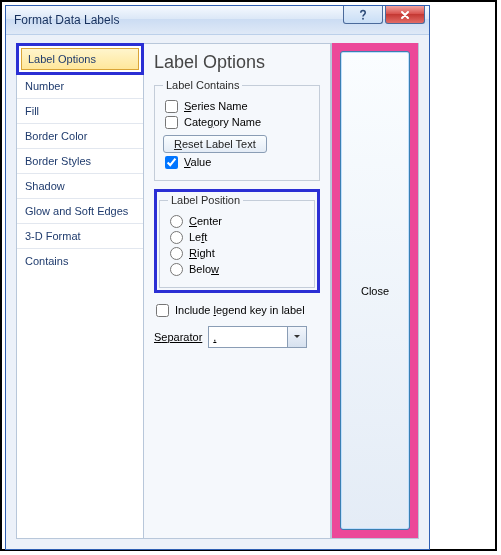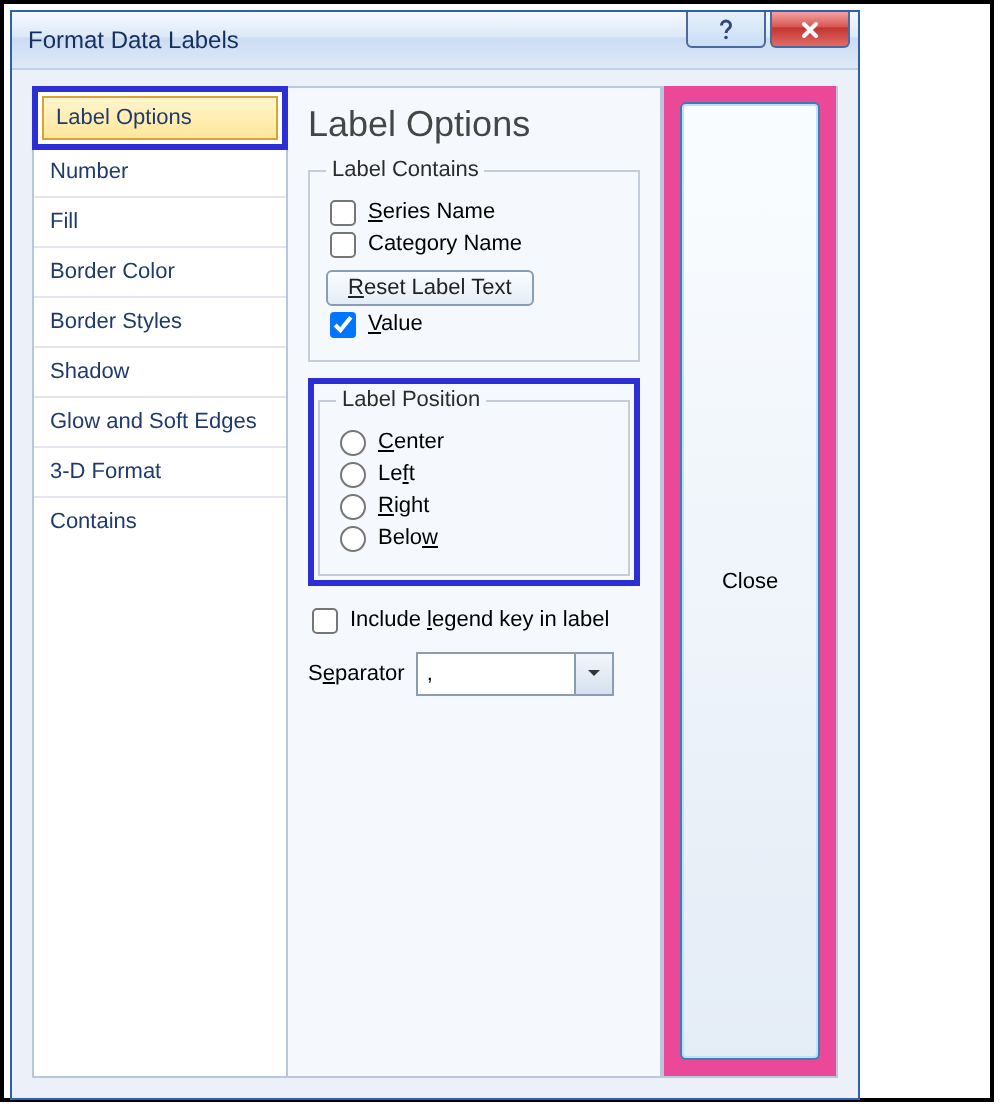--- a/index.html
+++ b/index.html
@@ -173,20 +173,21 @@
     padding: 2px 10px;
     font-size: 11px;
     color: #222;
     cursor: default;
   }
   .sep-row {
     display: flex;
     align-items: center;
     margin-top: 6px;
     font-size: 11px;
+    text-decoration: underline;
   }
   .sep-row .label { margin-right: 6px;}
   .dropdown {
     display: inline-flex;
     border: 1px solid #8a9db5;
     background: #fff;
     height: 20px;
     overflow: hidden;
   }
   .dropdown .value {

